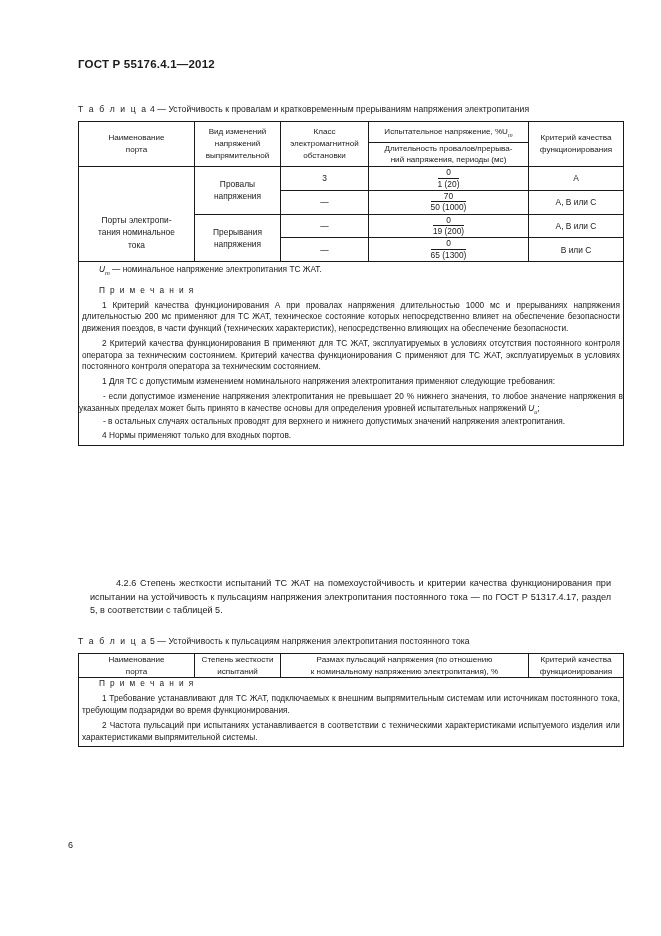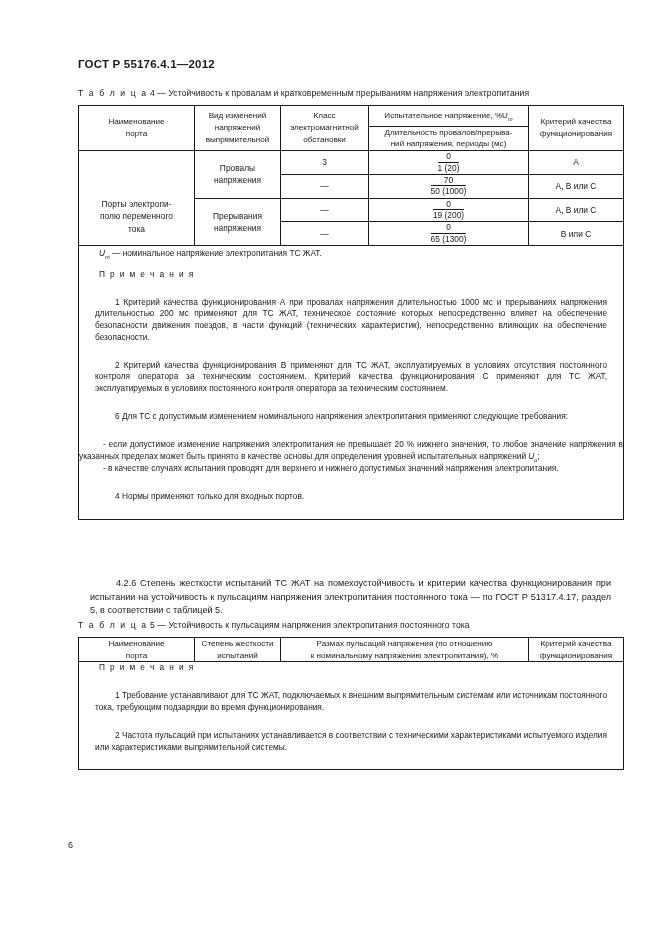--- a/index.html
+++ b/index.html
@@ -31,21 +31,21 @@
     letter-spacing: 0.2px;
   }
   .content {
     position: absolute;
     left: 78px;
     top: 88px;
     width: 545px;
   }
   .tbl-caption {
     font-size: 8.6px;
-    margin: 0 0 7px 0;
+    margin: 16px 0 7px 0;
     letter-spacing: 0.05px;
     white-space: nowrap;
   }
   .tbl-caption .sp {
     letter-spacing: 1.6px;
   }
   table.gost {
     border-collapse: collapse;
     width: 545px;
     table-layout: fixed;
@@ -105,21 +105,21 @@
   .note-ut {
     margin: 2px 0 8px 0;
     text-indent: 20px;
   }
   .note-head {
     margin: 0 0 2px 0;
     text-indent: 20px;
     letter-spacing: 1.4px;
   }
   .note-p {
-    margin: 16px;
+    margin: 3px;
     text-indent: 20px;
     text-align: justify;
   }
   .note-dash {
     margin: 0;
     text-indent: 24px;
     text-align: justify;
   }
   .para {
     margin: 12px;
@@ -206,21 +206,21 @@
           <td class="hcell">
             <span>Длительность провалов/прерыва-</span><br>
             <span>ний напряжения, периоды (мс)</span>
           </td>
         </tr>
 
         <tr>
           <td rowspan="4" class="portcell">
             <div class="portcell-inner">
               <span>Порты электропи-</span><br>
-              <span>полю переменного</span><br>
+              <span>тания номинальное</span><br>
               <span>тока</span>
             </div>
           </td>
           <td rowspan="2" class="bodycell">
             <span>Провалы</span><br>
             <span>напряжения</span>
           </td>
           <td class="bodycell">3</td>
           <td class="bodycell fracwrap">
             <span class="frac">
@@ -267,23 +267,23 @@
           </td>
           <td class="bodycell">В или С</td>
         </tr>
 
         <tr>
           <td colspan="5" class="notes-cell">
             <p class="note-ut"><span class="ital">U</span><sub class="ital">т</sub><span> — номинальное напряжение электропитания ТС ЖАТ.</span></p>
             <p class="note-head">П р и м е ч а н и я</p>
             <p class="note-p">1 Критерий качества функционирования А при провалах напряжения длительностью 1000 мс и прерываниях напряжения длительностью 200 мс применяют для ТС ЖАТ, техническое состояние которых непосредственно влияет на обеспечение безопасности движения поездов, в части функций (технических характеристик), непосредственно влияющих на обеспечение безопасности.</p>
             <p class="note-p">2 Критерий качества функционирования В применяют для ТС ЖАТ, эксплуатируемых в условиях отсутствия постоянного контроля оператора за техническим состоянием. Критерий качества функционирования С применяют для ТС ЖАТ, эксплуатируемых в условиях постоянного контроля оператора за техническим состоянием.</p>
-            <p class="note-p">6 Для ТС с допустимым изменением номинального напряжения электропитания применяют следующие требования:</p>
+            <p class="note-p">1 Для ТС с допустимым изменением номинального напряжения электропитания применяют следующие требования:</p>
             <p class="note-dash"><span>- если допустимое изменение напряжения электропитания не превышает 20 % нижнего значения, то любое значение напряжения в указанных пределах может быть принято в качестве основы для определения уровней испытательных напряжений </span><span class="ital">U</span><sub class="ital">и</sub><span>;</span></p>
-            <p class="note-dash">- в качестве случаях испытания проводят для верхнего и нижнего допустимых значений напряжения электропитания.</p>
+            <p class="note-dash">- в остальных случаях остальных проводят для верхнего и нижнего допустимых значений напряжения электропитания.</p>
             <p class="note-p">4 Нормы применяют только для входных портов.</p>
           </td>
         </tr>
       </tbody>
     </table>
   </div>
 
   <div class="clause-4-2-6">
     <p class="para">4.2.6 Степень жесткости испытаний ТС ЖАТ на помехоустойчивость и критерии качества функционирования при испытании на устойчивость к пульсациям напряжения электропитания постоянного тока — по ГОСТ Р 51317.4.17, раздел 5, в соответствии с таблицей 5.</p>
   </div>

